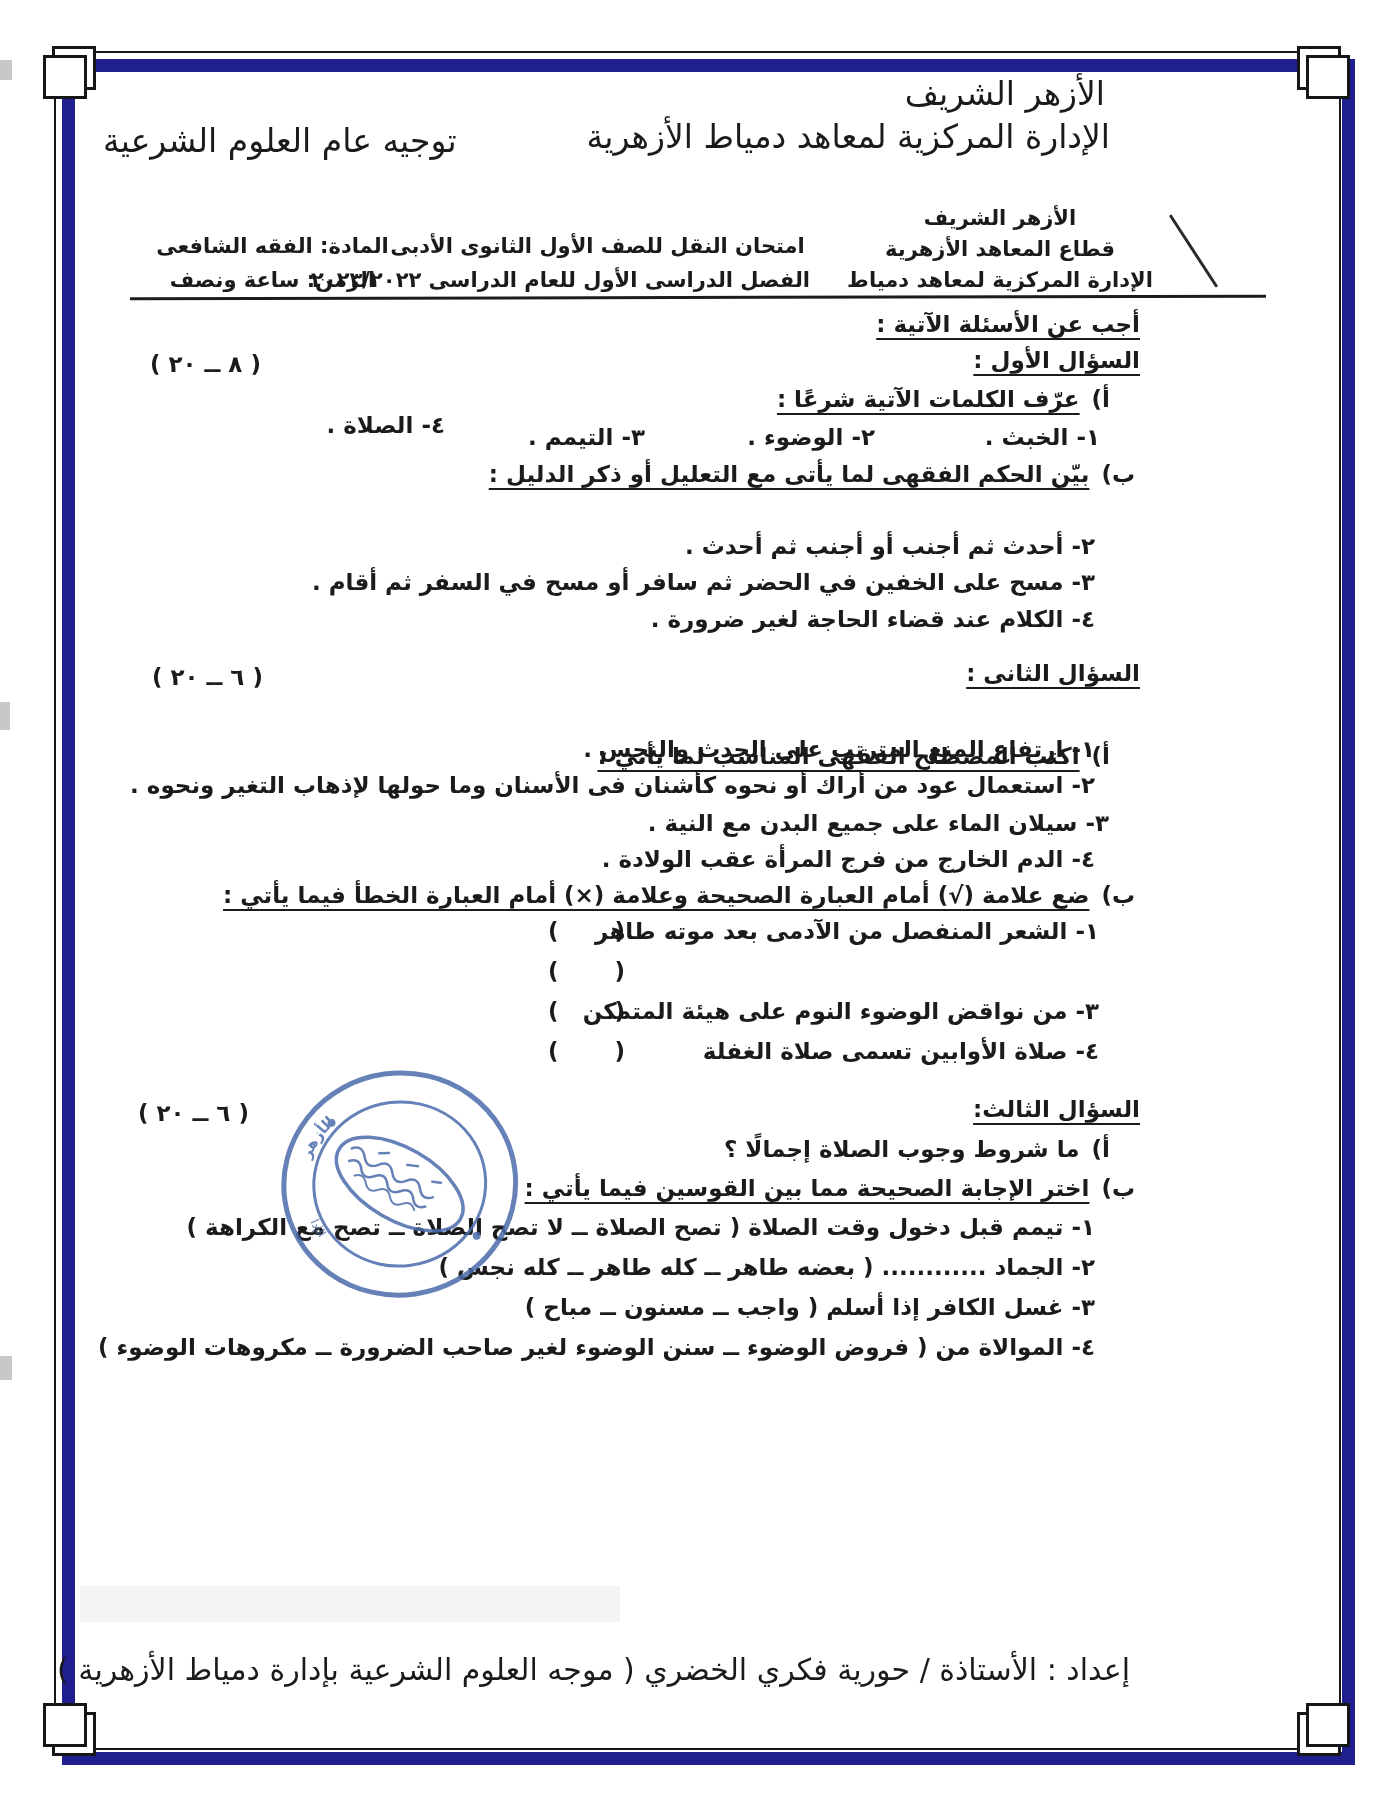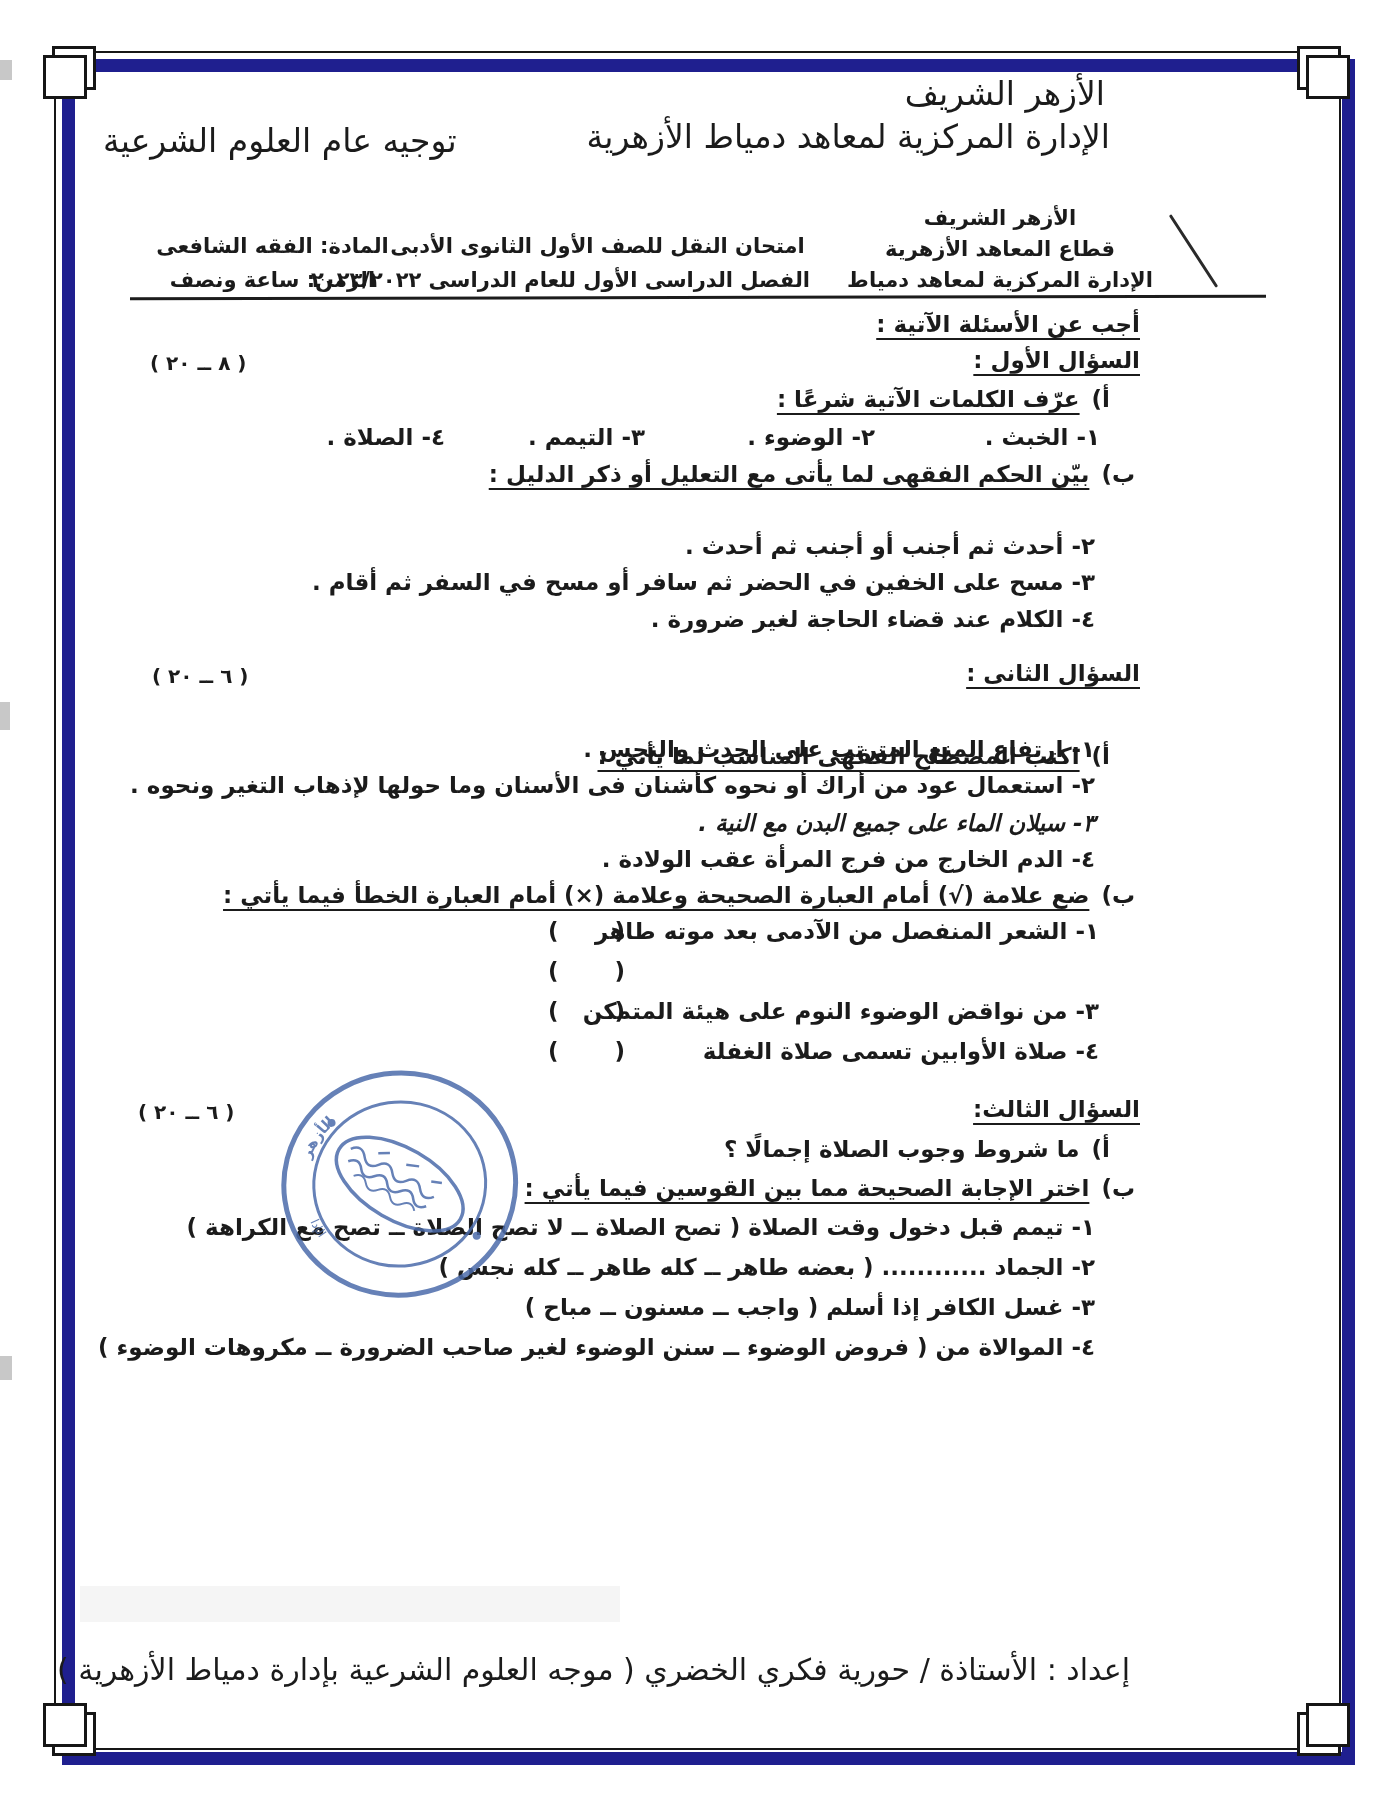--- a/index.html
+++ b/index.html
@@ -11,21 +11,21 @@
   
   .thin-frame{position:absolute;left:54px;top:51px;width:1283px;height:1695px;
     border:2px solid #161616;}
   .navy-frame{position:absolute;left:62px;top:59px;width:1267px;height:1680px;
     border:13px solid var(--navy);}
   .corner{position:absolute;width:38px;height:38px;border:3px solid #161616;background:#fff;}
   
   .line{position:absolute;white-space:nowrap;font-weight:bold;font-size:23px;direction:rtl;}
   .u{text-decoration:underline;text-decoration-thickness:2px;text-underline-offset:6px;}
   .label{margin-left:12px;}
-  .marks{position:absolute;font-weight:bold;font-size:20px;letter-spacing:2px;white-space:nowrap;direction:rtl;}
+  .marks{position:absolute;font-weight:bold;font-size:23px;letter-spacing:2px;white-space:nowrap;direction:rtl;}
   .lh{font-weight:normal;font-size:33px;}
   .info-col{position:absolute;font-weight:bold;font-size:21px;text-align:center;line-height:31px;white-space:nowrap;direction:rtl;}
   .ansbox{position:absolute;left:478px;top:0;font-weight:bold;font-size:23px;white-space:pre;direction:ltr;}
   .rule{position:absolute;left:130px;top:296px;width:1136px;height:3px;background:#1c1c1c;transform:rotate(-0.12deg);}
   .pen-mark{position:absolute;left:1192px;top:208px;width:3px;height:86px;background:#2a2a2a;
     transform:rotate(-33deg);border-radius:2px;}
   .footer-line{position:absolute;font-weight:normal;font-size:30px;white-space:nowrap;direction:rtl;padding-left:24px;}
   .artifact{position:absolute;background:#c8c8c8;}
   .smudge{position:absolute;background:rgba(0,0,0,0.04);}
   .stamp{position:absolute;left:276px;top:1066px;width:248px;height:240px;opacity:.85;
@@ -78,39 +78,39 @@
   <div class="marks" style="top:351px;left:150px;">( ٨ ــ ٢٠ )</div>
 
   <div class="line" style="top:386px;right:279px;">
     <span class="label">أ)</span><span class="u">عرّف الكلمات الآتية شرعًا :</span>
   </div>
 
   <div>
     <span class="line" style="top:424px;right:289px;">١- الخبث .</span>
     <span class="line" style="top:424px;right:514px;">٢- الوضوء .</span>
     <span class="line" style="top:424px;right:744px;">٣- التيمم .</span>
-    <span class="line" style="top:424px;right:944px;margin-left:24px;">٤- الصلاة .</span>
+    <span class="line" style="top:412px;right:944px;margin-left:24px;">٤- الصلاة .</span>
   </div>
 
   <div class="line" style="top:461px;right:254px;">
     <span class="label">ب)</span><span class="u">بيّن الحكم الفقهى لما يأتى مع التعليل أو ذكر الدليل :</span>
   </div>
   <div class="line" style="top:533px;right:294px;">٢- أحدث ثم أجنب أو أجنب ثم أحدث .</div>
   <div class="line" style="top:569px;right:294px;">٣- مسح على الخفين في الحضر ثم سافر أو مسح في السفر ثم أقام .</div>
   <div class="line" style="top:606px;right:294px;">٤- الكلام عند قضاء الحاجة لغير ضرورة .</div>
 
   <div class="line u" style="top:660px;right:249px;">السؤال الثانى :</div>
   <div class="marks" style="top:664px;left:152px;">( ٦ ــ ٢٠ )</div>
 
   <div class="line" style="top:699px;right:279px;margin-top:44px;">
     <span class="label">أ)</span><span class="u">اكتب المصطلح الفقهى المناسب لما يأتي :</span>
   </div>
   <div class="line" style="top:736px;right:294px;">١- ارتفاع المنع المترتب على الحدث والنجس .</div>
   <div class="line" style="top:772px;right:294px;">٢- استعمال عود من أراك أو نحوه كأشنان فى الأسنان وما حولها لإذهاب التغير ونحوه .</div>
-  <div class="line" style="top:810px;right:294px;font-style:italic;">٣- سيلان الماء على جميع البدن مع النية .</div>
+  <div class="line" style="top:810px;right:280px;">٣- سيلان الماء على جميع البدن مع النية .</div>
   <div class="line" style="top:846px;right:294px;">٤- الدم الخارج من فرج المرأة عقب الولادة .</div>
 
   <div class="line" style="top:882px;right:254px;">
     <span class="label">ب)</span><span class="u">ضع علامة (√) أمام العبارة الصحيحة وعلامة (×) أمام العبارة الخطأ فيما يأتي :</span>
   </div>
 
   <div class="line" style="top:918px;right:290px;left:70px;">
     <span>١- الشعر المنفصل من الآدمى بعد موته طاهر</span>
     <span class="ansbox">(       )</span>
   </div>

